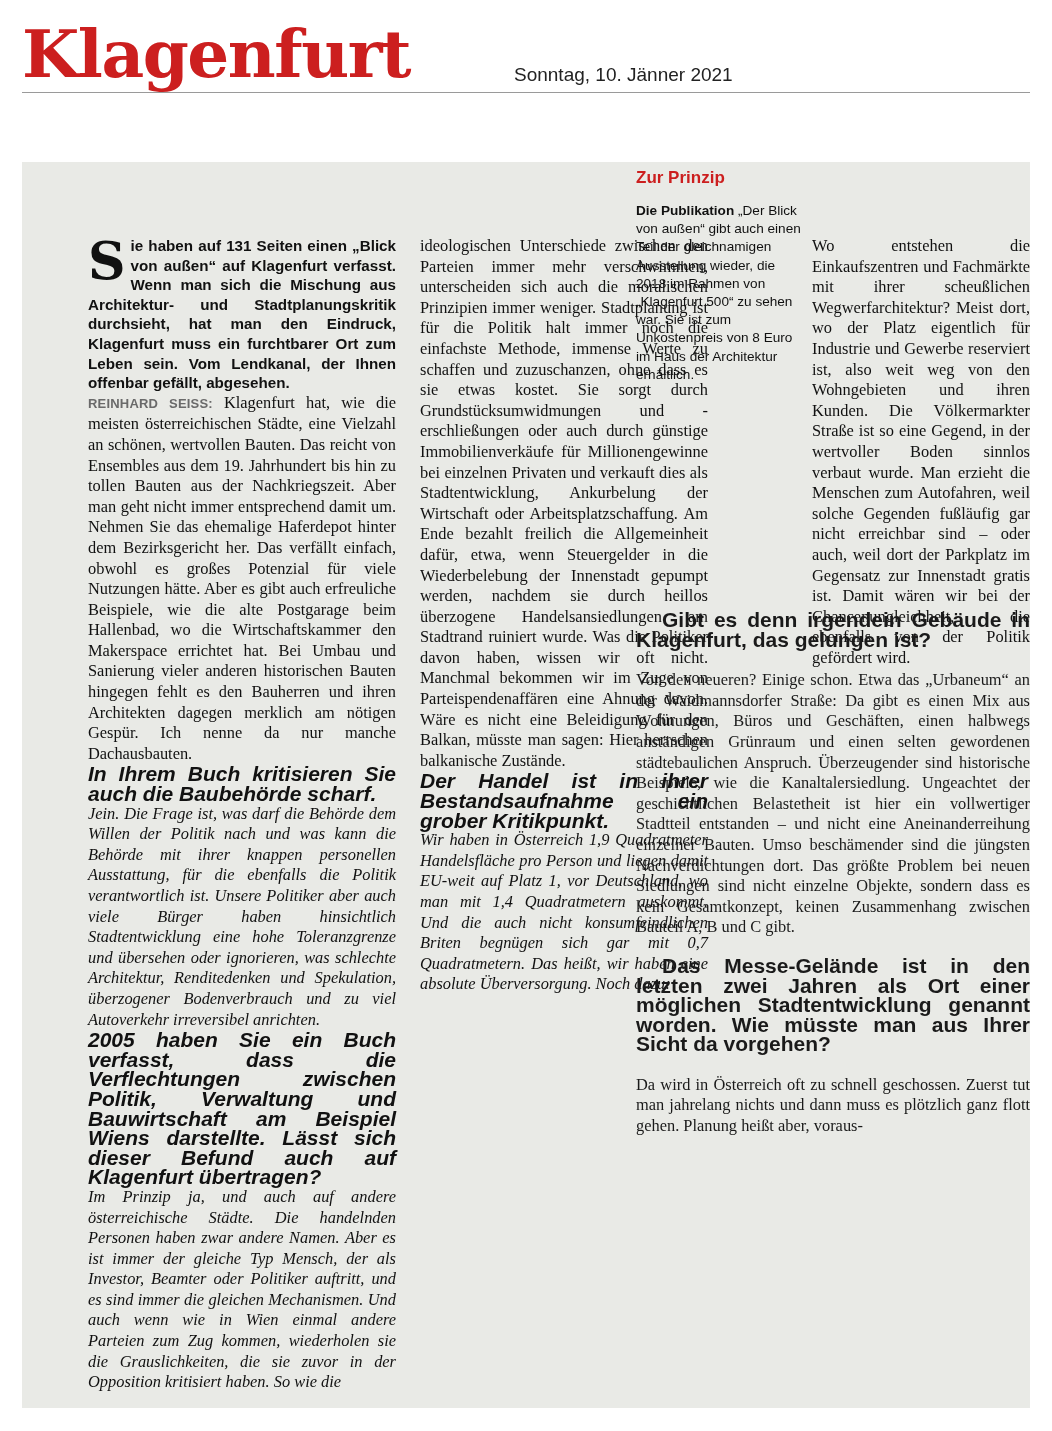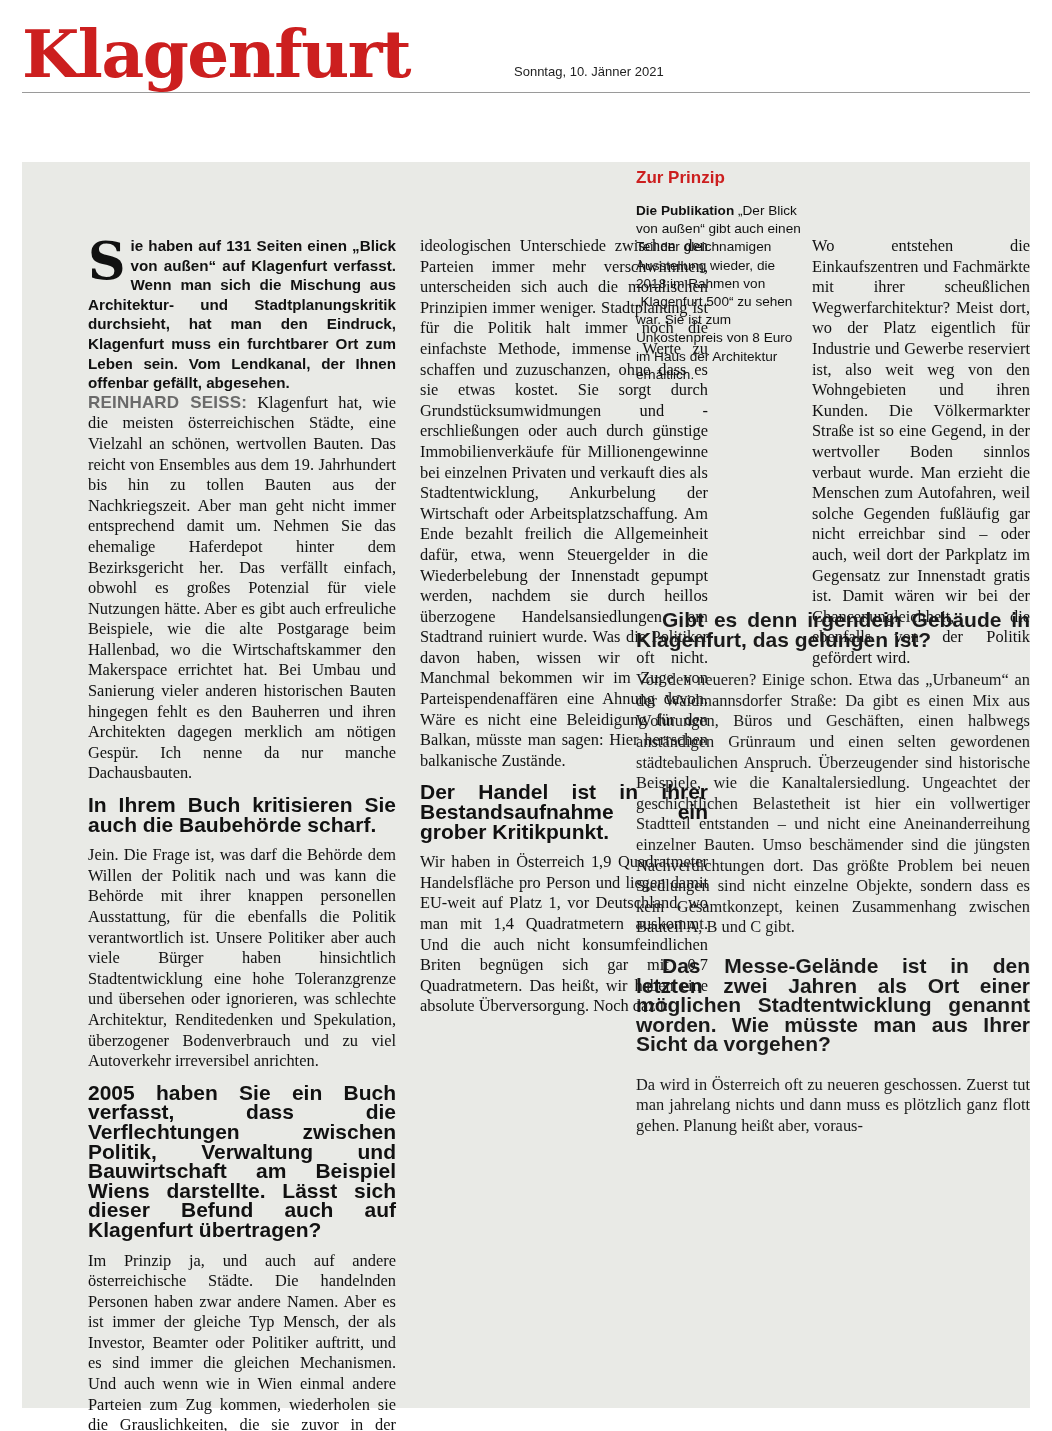--- a/index.html
+++ b/index.html
@@ -39,21 +39,21 @@
     letter-spacing: -1.5px;
     position: absolute;
     left: 0;
     top: 0;
   }
   .masthead-date {
     position: absolute;
     left: 492px;
     top: 46px;
     font-family: "Liberation Sans", sans-serif;
-    font-size: 13px;
+    font-size: 19px;
     color: #222;
   }
   .masthead-rule {
     position: absolute;
     left: 0;
     top: 74px;
     width: 1008px;
     height: 1px;
     background: #9a9a9a;
   }
@@ -76,21 +76,22 @@
     line-height: 20.6px;
     text-align: justify;
     hyphens: auto;
     color: #111;
   }
   .col p {
     margin: 0;
     text-indent: 0;
   }
   .col p + p {
-    margin-top: 11px;
+    margin-top: 0;
+    font-style: italic;
   }
   #col1 { left: 88px;  width: 308px; }
   #col2 { left: 420px; width: 288px; }
   #col4 { left: 812px; width: 218px; top: 236px; }
 
   
   #col3box {
     position: absolute;
     left: 636px;
     top: 168px;
@@ -122,21 +123,21 @@
   .lead {
     font-family: "Liberation Sans", sans-serif;
     font-weight: bold;
     font-size: 15.2px;
     line-height: 19.6px;
     text-align: justify;
   }
   .speaker {
     font-family: "Liberation Sans", sans-serif;
     font-weight: bold;
-    font-size: 17px;
+    font-size: 13px;
     letter-spacing: .2px;
     color: #6a6a6a;
   }
   .question {
     font-family: "Liberation Sans", sans-serif;
     font-weight: bold;
     font-size: 21px;
     line-height: 19.6px;
     text-align: justify;
     margin-top: 18px;
@@ -205,16 +206,16 @@
   </div>
 
   <div class="col" id="col4">
     <p>Wo entstehen die Einkaufszentren und Fachmärkte mit ihrer scheußlichen Wegwerfarchitektur? Meist dort, wo der Platz eigentlich für Industrie und Gewerbe reserviert ist, also weit weg von den Wohngebieten und ihren Kunden. Die Völkermarkter Straße ist so eine Gegend, in der wertvoller Boden sinnlos verbaut wurde. Man erzieht die Menschen zum Autofahren, weil solche Gegenden fußläufig gar nicht erreichbar sind – oder auch, weil dort der Parkplatz im Gegensatz zur Innenstadt gratis ist. Damit wären wir bei der Chancenungleichheit, die ebenfalls von der Politik gefördert wird.</p>
   </div>
 
   <div id="col3body">
     <p class="question">Gibt es denn irgendein Gebäude in Klagenfurt, das gelungen ist?</p>
     <p class="answer">Von den neueren? Einige schon. Etwa das „Urbaneum“ an der Waidmannsdorfer Straße: Da gibt es einen Mix aus Wohnungen, Büros und Geschäften, einen halbwegs anständigen Grünraum und einen selten gewordenen städtebaulichen Anspruch. Überzeugender sind historische Beispiele, wie die Kanaltalersiedlung. Ungeachtet der geschichtlichen Belastetheit ist hier ein vollwertiger Stadtteil entstanden – und nicht eine Aneinanderreihung einzelner Bauten. Umso beschämender sind die jüngsten Nachverdichtungen dort. Das größte Problem bei neuen Siedlungen sind nicht einzelne Objekte, sondern dass es kein Gesamtkonzept, keinen Zusammenhang zwischen Bauteil A, B und C gibt.</p>
     <p class="question">Das Messe-Gelände ist in den letzten zwei Jahren als Ort einer möglichen Stadtentwicklung genannt worden. Wie müsste man aus Ihrer Sicht da vorgehen?</p>
-    <p class="answer">Da wird in Österreich oft zu neueren geschossen. Zuerst tut man jahrelang nichts und dann muss es plötzlich ganz flott gehen. Planung heißt aber, voraus-</p>
+    <p class="answer">Da wird in Österreich oft zu schnell geschossen. Zuerst tut man jahrelang nichts und dann muss es plötzlich ganz flott gehen. Planung heißt aber, voraus-</p>
   </div>
 
 </div>
 
 </body></html>

